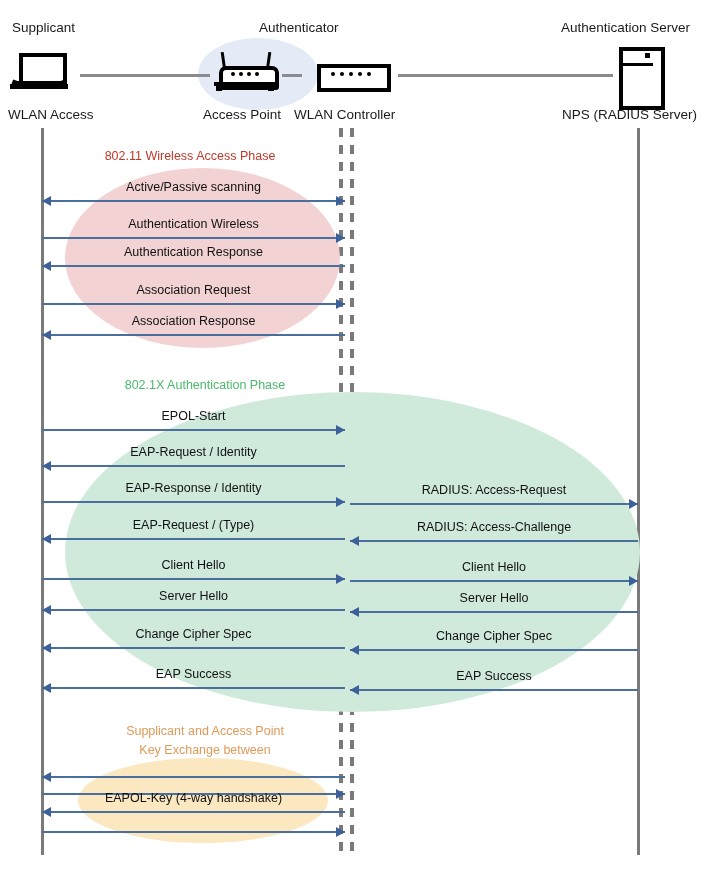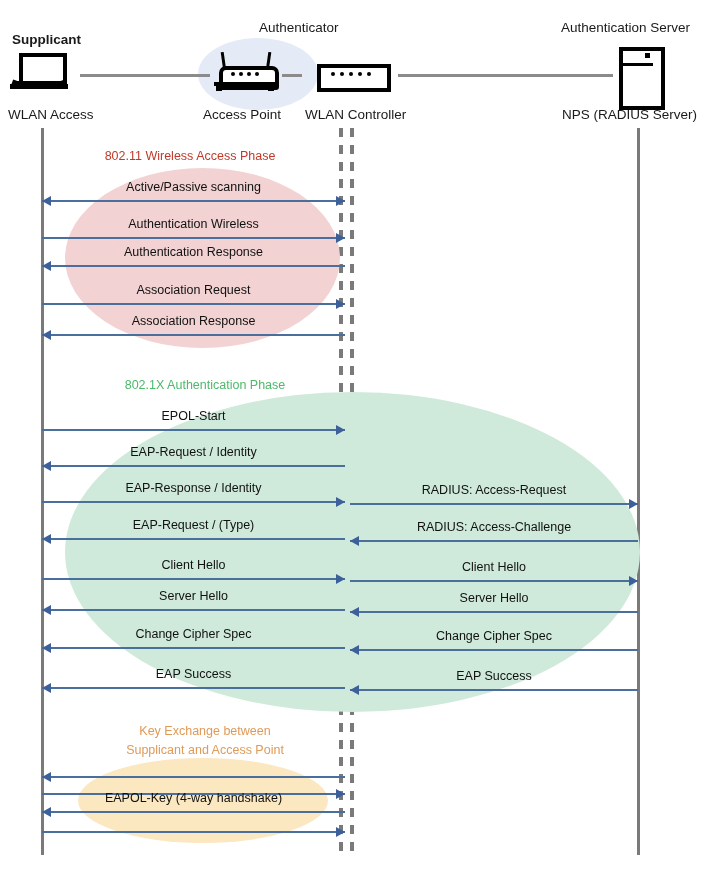--- a/index.html
+++ b/index.html
@@ -56,21 +56,21 @@
 <body>
 
 <div id="stage">
 
   <div class="auth-ellipse" style="left:198px;top:38px;width:120px;height:72px;"></div>
 
   <div class="hline" style="left:80px;top:74px;width:130px;"></div>
   <div class="hline" style="left:282px;top:74px;width:20px;"></div>
   <div class="hline" style="left:398px;top:74px;width:215px;"></div>
 
-  <div class="actor-title" style="left:12px;top:32px;font-weight:bold;">Supplicant</div>
+  <div class="actor-title" style="left:12px;top:20px;">Supplicant</div>
   <div class="actor-title" style="left:259px;top:20px;">Authenticator</div>
   <div class="actor-title" style="left:561px;top:20px;">Authentication Server</div>
 
   <div>
     <div class="laptop-screen" style="left:19px;top:53px;width:40px;height:28px;"></div>
     <div class="laptop-base" style="left:10px;top:84px;width:58px;height:5px;"></div>
     <div class="laptop-base" style="left:14px;top:81px;width:50px;height:4px;transform:skewX(0deg);"></div>
     <div class="laptop-base" style="left:12px;top:80px;width:4px;height:6px;transform:rotate(20deg);"></div>
     <div class="laptop-base" style="left:62px;top:80px;width:4px;height:6px;transform:rotate(-20deg);"></div>
   </div>
@@ -98,37 +98,37 @@
   </div>
 
   <div>
     <div class="srv-body" style="left:619px;top:47px;width:38px;height:55px;"></div>
     <div class="srv-div" style="left:623px;top:63px;width:30px;"></div>
     <div class="srv-led" style="left:645px;top:53px;width:5px;height:5px;"></div>
   </div>
 
   <div class="actor-sub" style="left:8px;top:107px;">WLAN Access</div>
   <div class="actor-sub" style="left:203px;top:107px;">Access Point</div>
-  <div class="actor-sub" style="left:305px;top:107px;">WLAN Controller</div>
+  <div class="actor-sub" style="left:294px;top:107px;">WLAN Controller</div>
   <div class="actor-sub" style="left:562px;top:107px;">NPS (RADIUS Server)</div>
 
   <div class="lifeline" style="left:41px;top:128px;height:727px;"></div>
   <div class="lifeline-dash" style="left:339px;top:128px;height:727px;"></div>
   <div class="lifeline-dash" style="left:350px;top:128px;height:727px;"></div>
   <div class="lifeline" style="left:637px;top:128px;height:727px;"></div>
 
   <div class="phase-ellipse" style="left:65px;top:168px;width:275px;height:180px;background:#f2d2d2;"></div>
   <div class="phase-ellipse" style="left:65px;top:392px;width:575px;height:320px;background:#cfeadb;"></div>
   <div class="phase-ellipse" style="left:78px;top:758px;width:250px;height:85px;background:#fbe7c0;"></div>
 
   <div class="phase-label" style="left:75px;top:147px;width:230px;color:#c0392b;">802.11 Wireless Access Phase</div>
   <div class="phase-label" style="left:95px;top:376px;width:220px;color:#4cb96b;">802.1X Authentication Phase</div>
   <div style="position:absolute;left:90px;top:722px;width:230px;text-align:center;color:#e09a58;font-size:12.5px;line-height:19px;">
+    <div>Supplicant and Access Point</div>
     <div>Key Exchange between</div>
-    <div>Supplicant and Access Point</div>
   </div>
 
   <div id="msgs-left">
       <div>
         <div class="msg-line" style="left: 42px; top: 200px; width: 303px;"></div>
         <div class="msg-head left" style="top: 196px; left: 42px;"></div>
         <div class="msg-head right" style="top: 196px; left: 336px;"></div>
         <div class="msg-label" style="left: 42px; width: 303px; top: 180px;">Active/Passive scanning</div>
       </div>
       <div>

